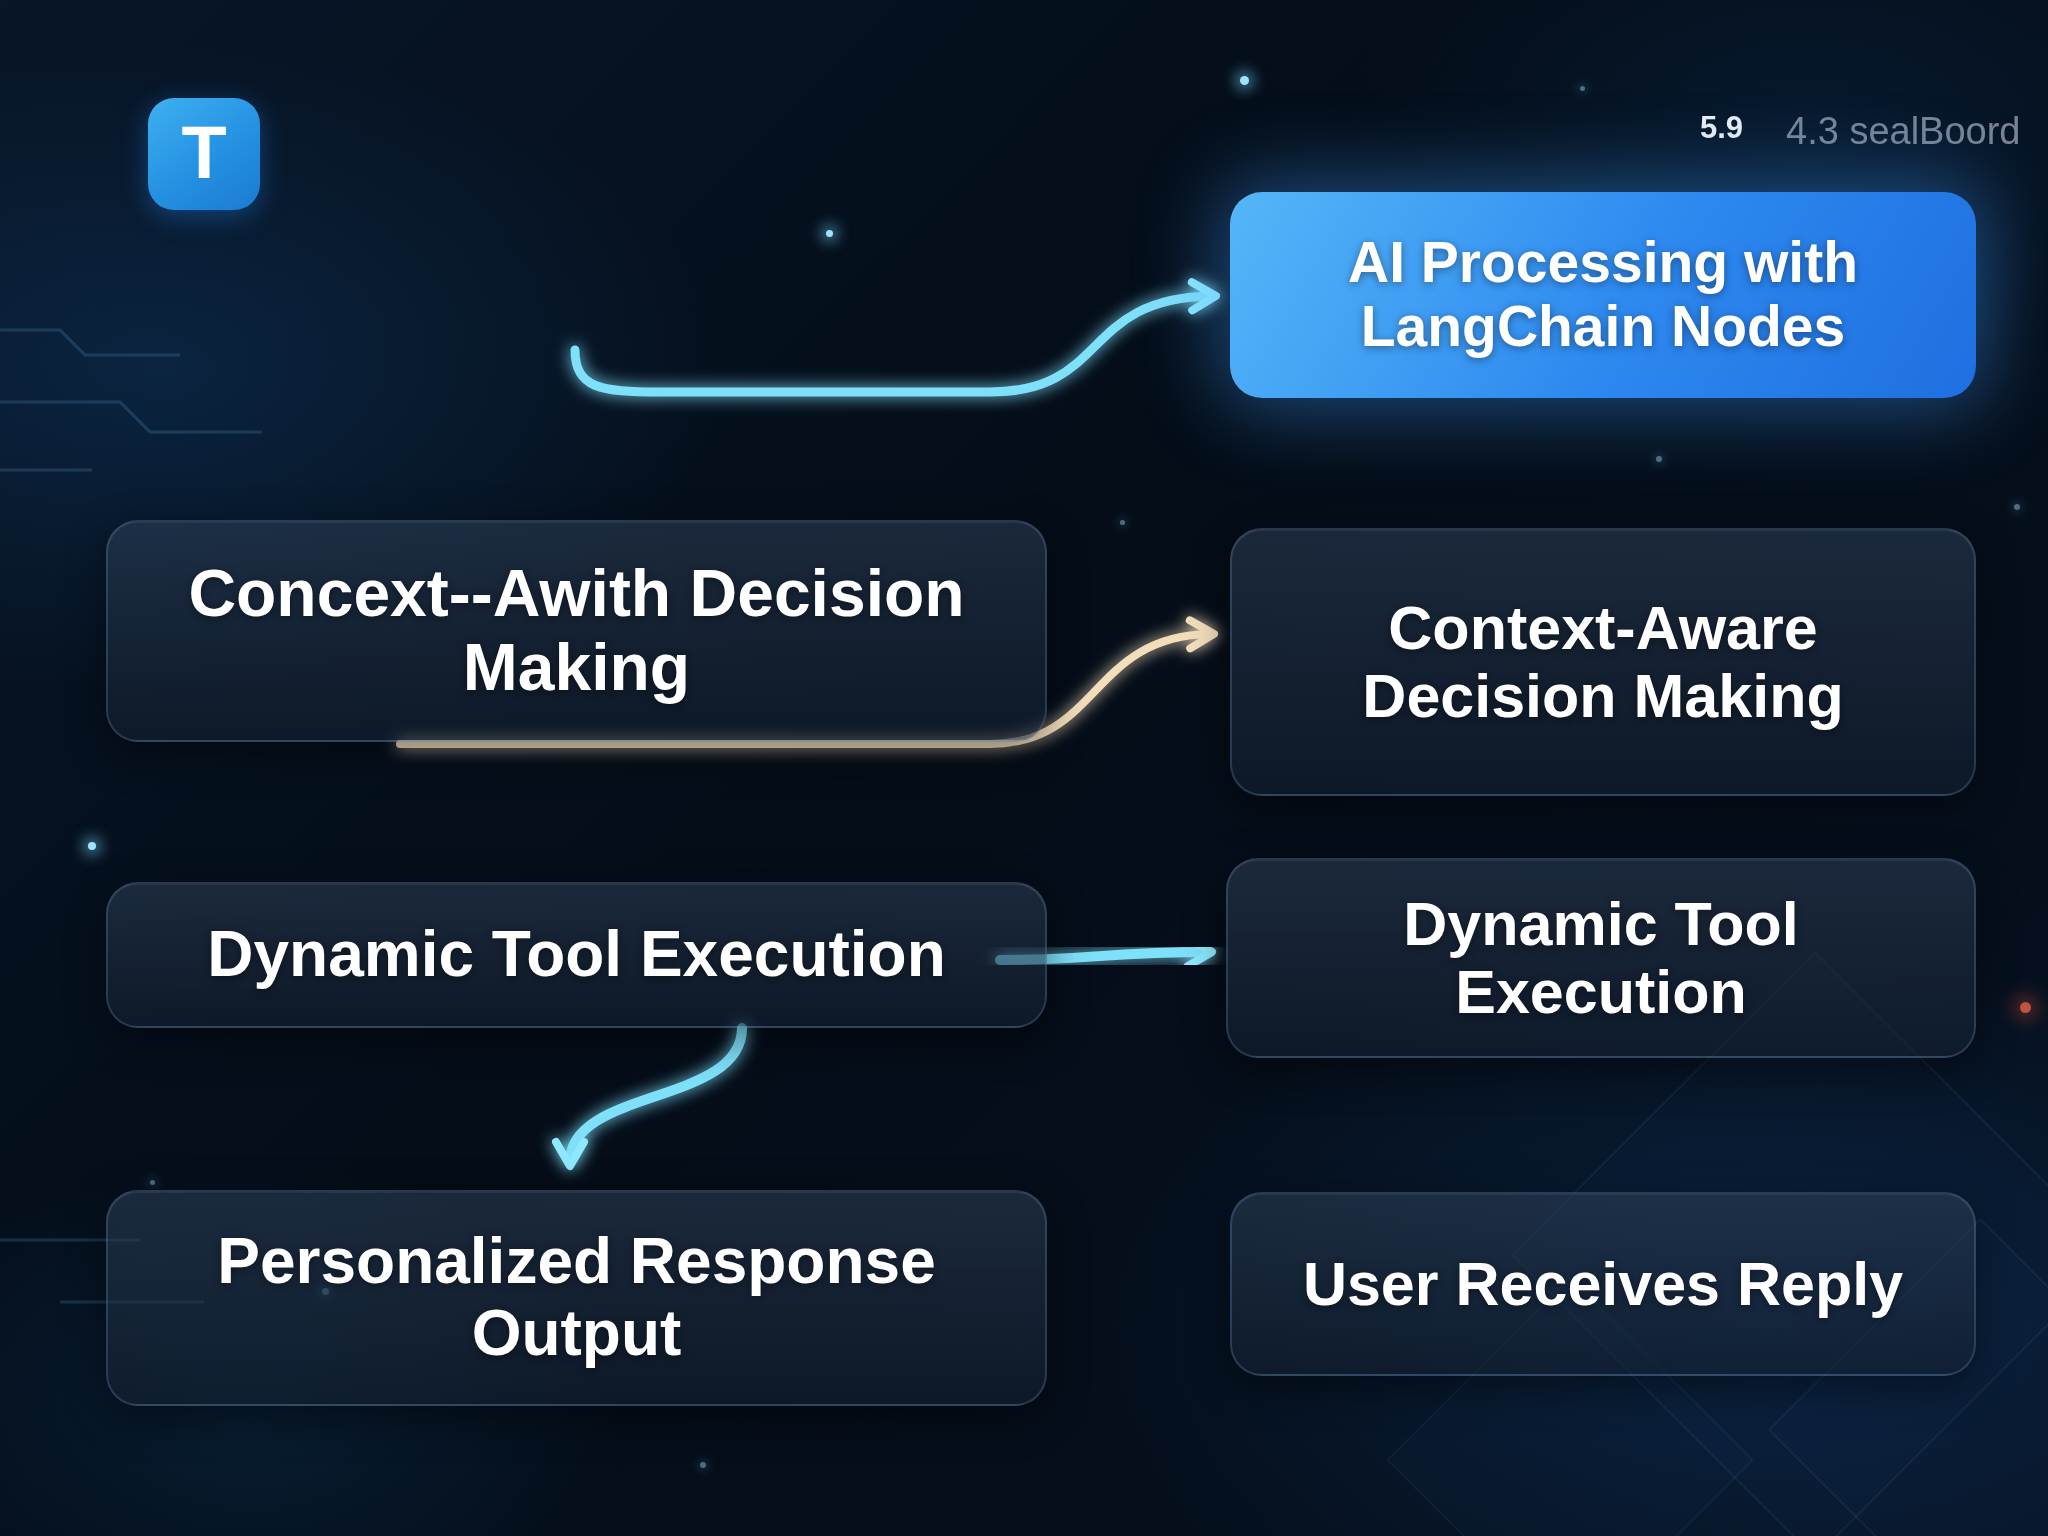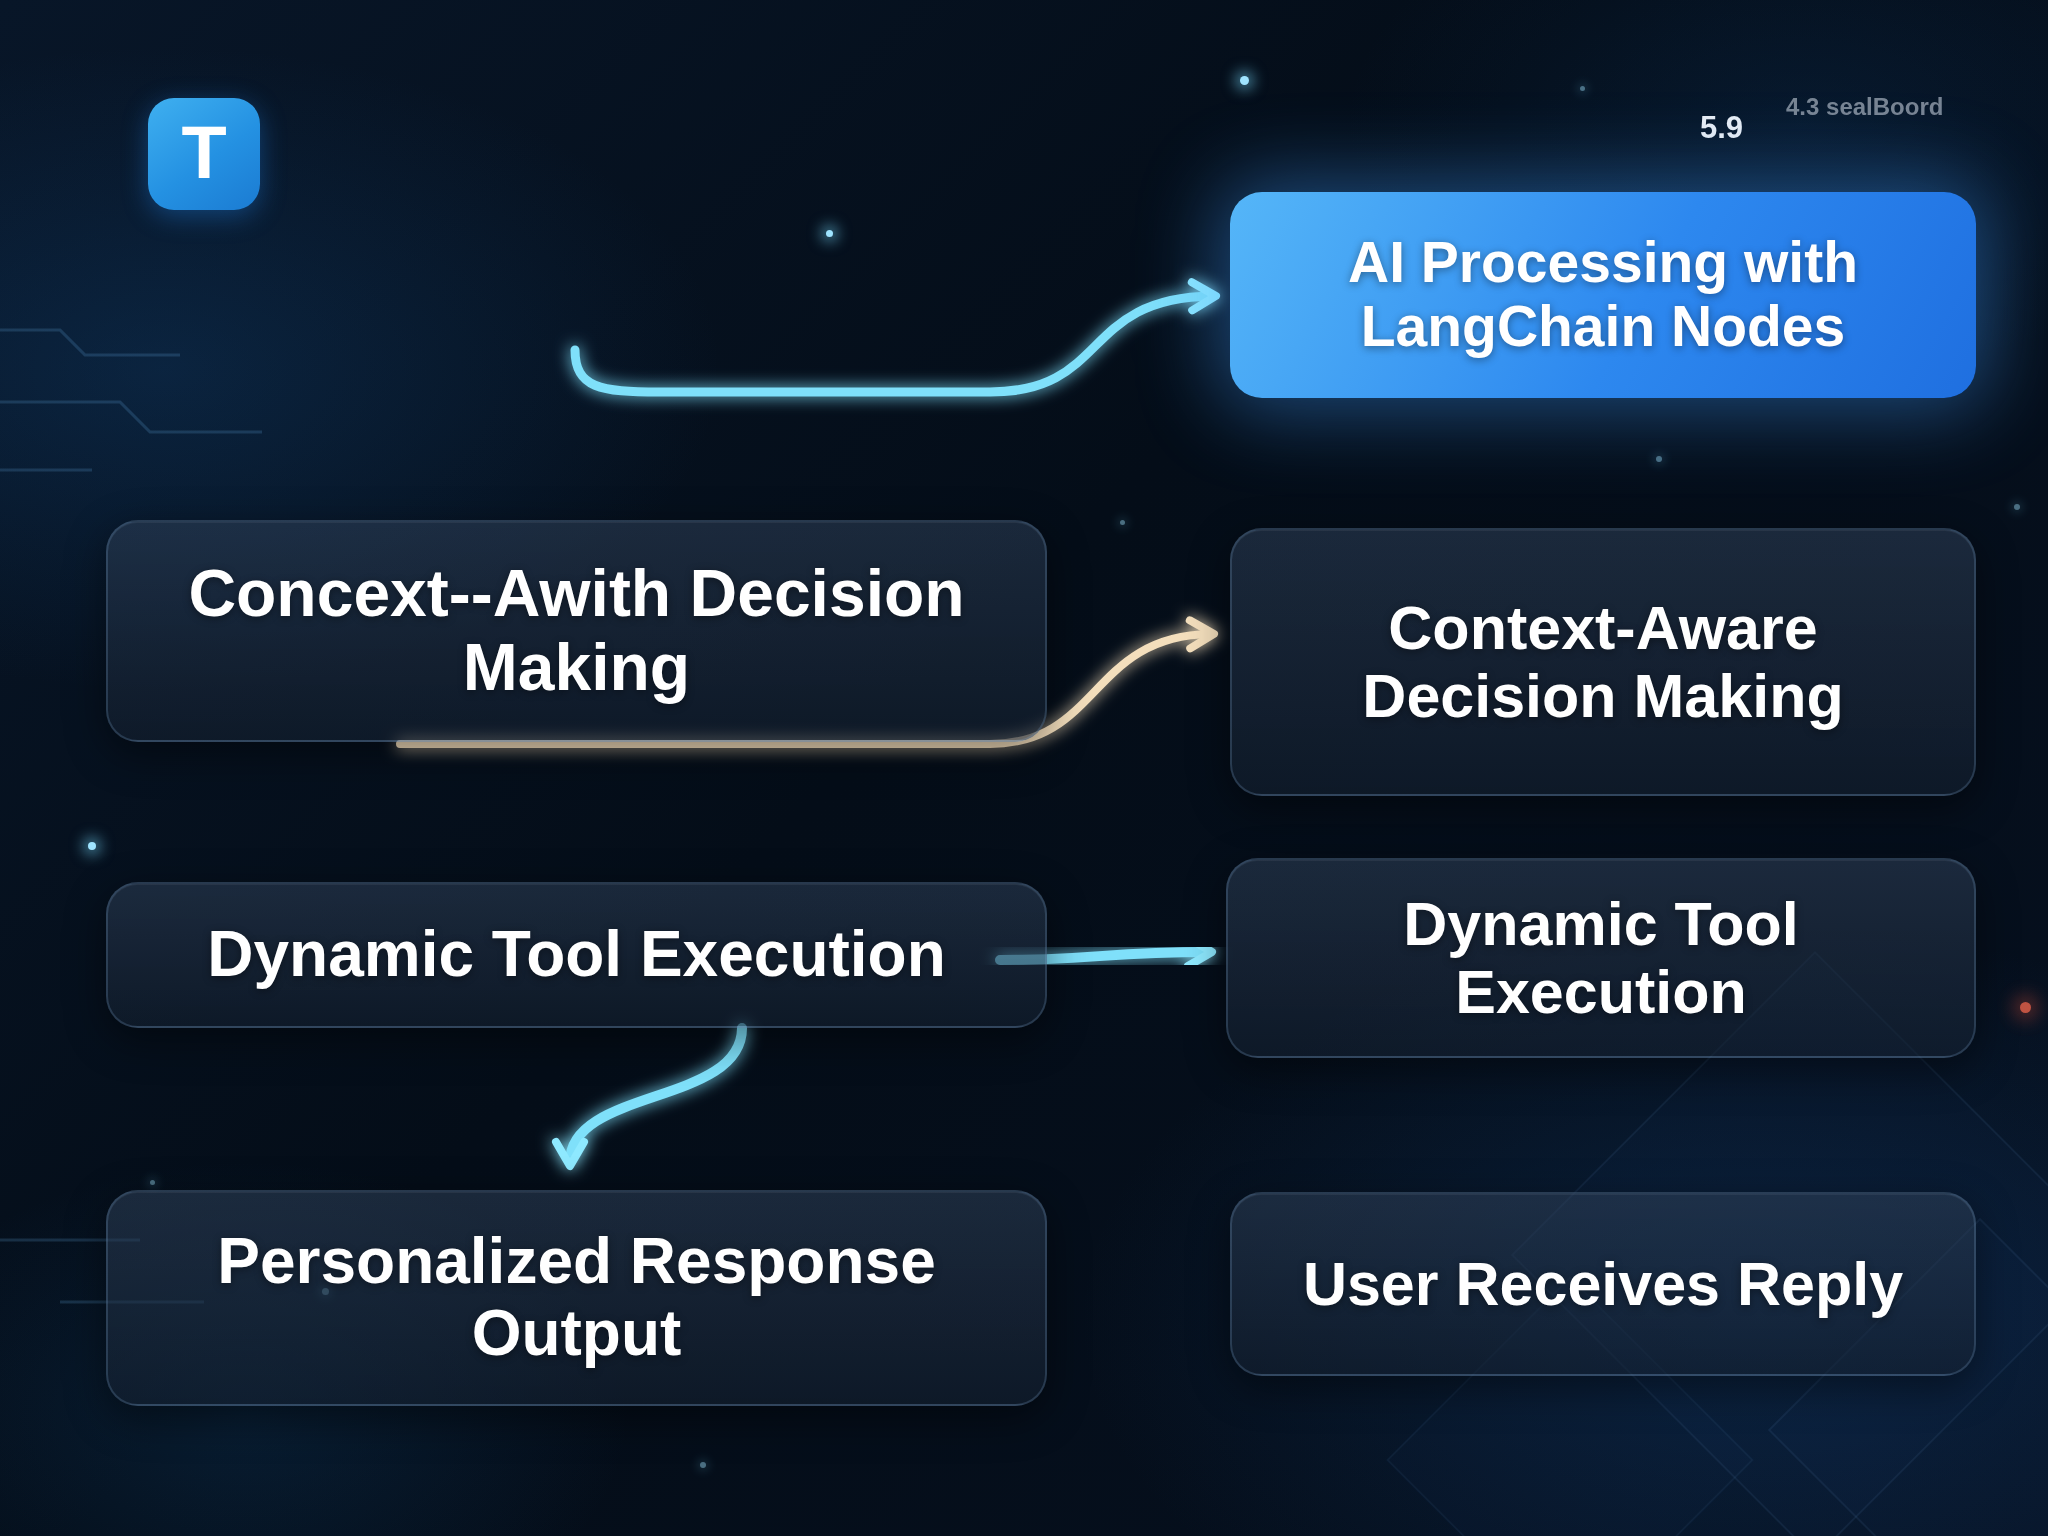--- a/index.html
+++ b/index.html
@@ -33,21 +33,21 @@
   .logo {
     position:absolute; left:148px; top:98px; width:112px; height:112px;
     border-radius:26px;
     background:linear-gradient(145deg, #3fb0f0 0%, #2491e2 55%, #1b7bd2 100%);
     display:flex; align-items:center; justify-content:center;
     box-shadow:0 6px 26px rgba(30,120,210,0.45);
   }
   .logo .glyph { color:#fff; font-size:74px; font-weight:bold; transform:translateY(-2px); }
   .app-title { position:absolute; left:302px; top:112px; font-size:68px; font-weight:bold; color:#ffffff; letter-spacing:1px; }
   .badge-a { position:absolute; left:1700px; top:110px; font-size:31px; font-weight:bold; color:#e9eef4; }
-  .badge-b { position:absolute; left:1786px; top:93px; font-size:24px; font-weight:bold; color:#8d98a6; opacity:0.85; }
+  .badge-b { position:absolute; left:1786px; top:110px; font-size:38px; font-weight:normal; color:#8d98a6; opacity:0.85; }
 
   
   .free-label {
     position:absolute; left:272px; top:250px; width:640px;
     text-align:center; color:#ffffff; font-size:63px; font-weight:bold;
     text-shadow:0 2px 10px rgba(0,0,0,0.45);
   }
   .node {
     position:absolute; display:flex; align-items:center; justify-content:center;
     text-align:center; color:#ffffff; font-weight:bold;

